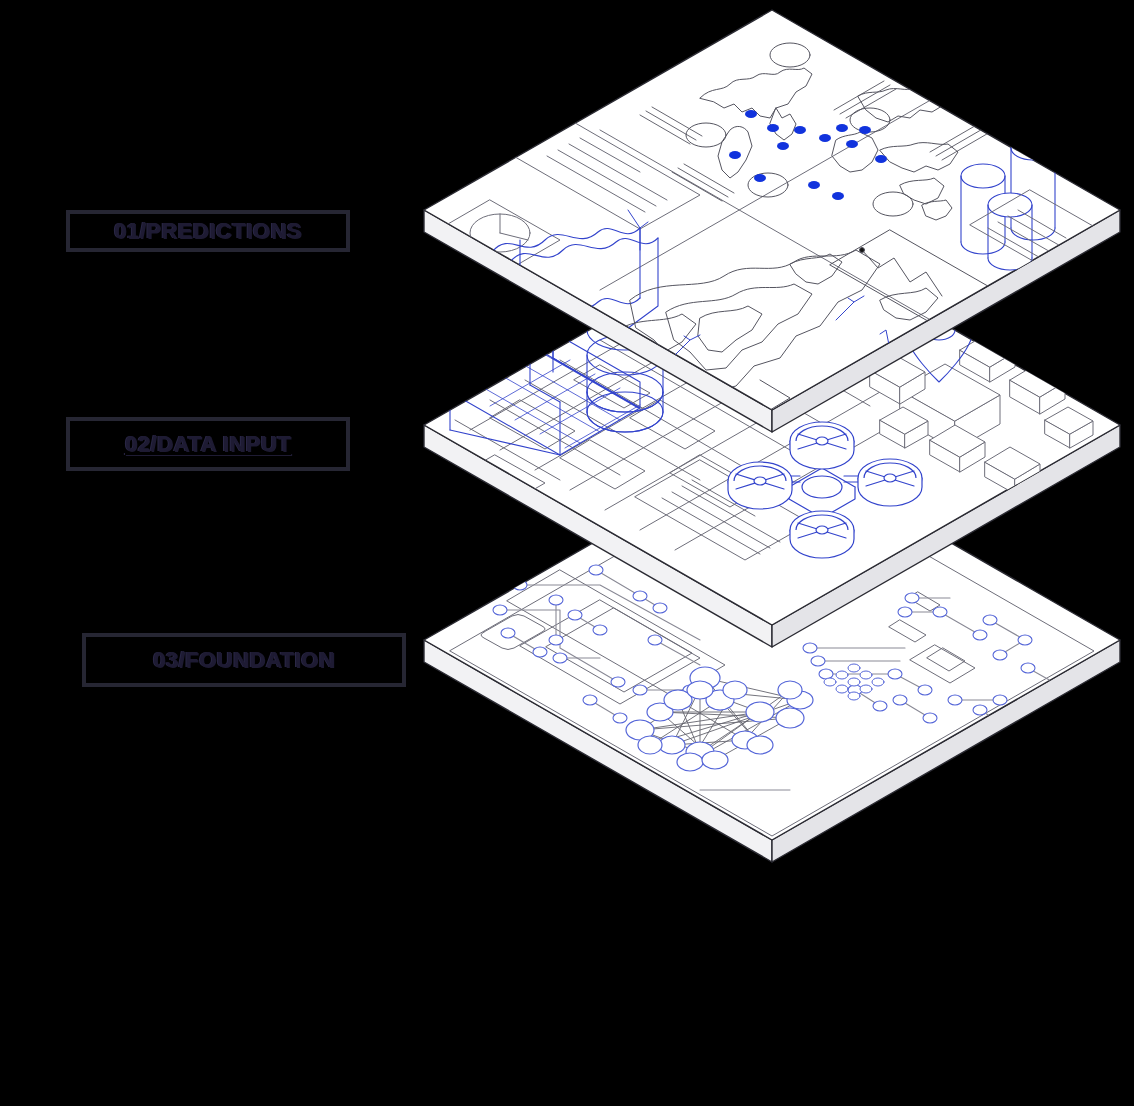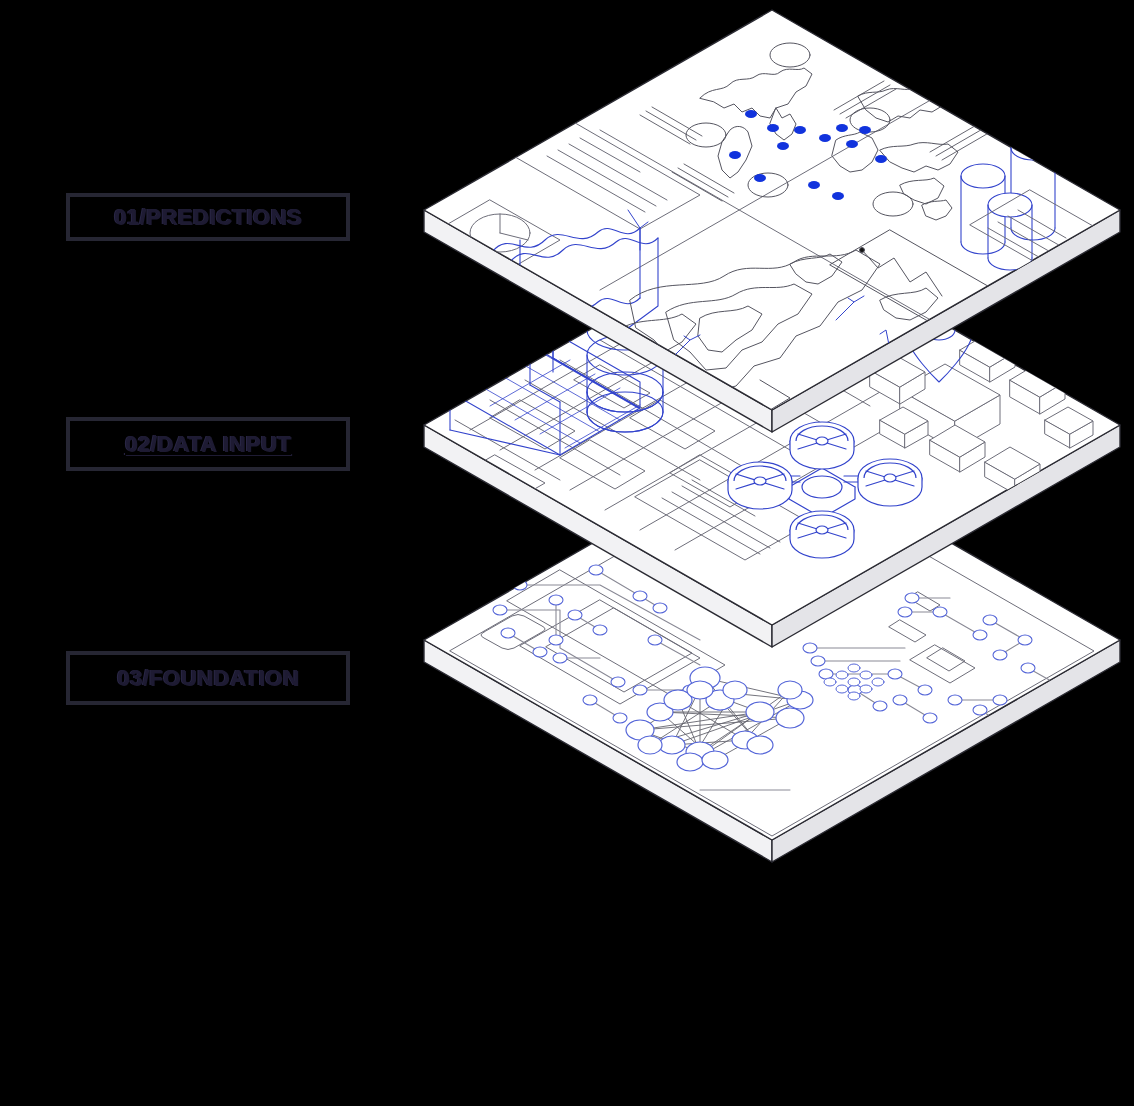--- a/index.html
+++ b/index.html
@@ -16,23 +16,23 @@
     display:flex;align-items:center;justify-content:center;
   }
   .label-text{
     font-size:22px;
     font-weight:700;
     letter-spacing:0.5px;
     color:#1e1b33;
     white-space:nowrap;
     text-shadow:1px 1px 0 #1e1b33, -1px 0 0 #2a2746;
   }
-  #lbl1{left:66px;top:193px;width:284px;height:48px;}
+  #lbl1{left:66px;top:210px;width:284px;height:42px;}
   #lbl2{left:66px;top:417px;width:284px;height:54px;text-decoration:underline;}
-  #lbl3{left:66px;top:633px;width:284px;height:54px;margin-top:18px;}
+  #lbl3{left:82px;top:633px;width:324px;height:54px;}
 
   
   #art{position:absolute;left:0;top:0;width:1134px;height:1106px;}
   svg{display:block;}
 </style>
 </head>
 <body>
 
 <div id="stage">
 

